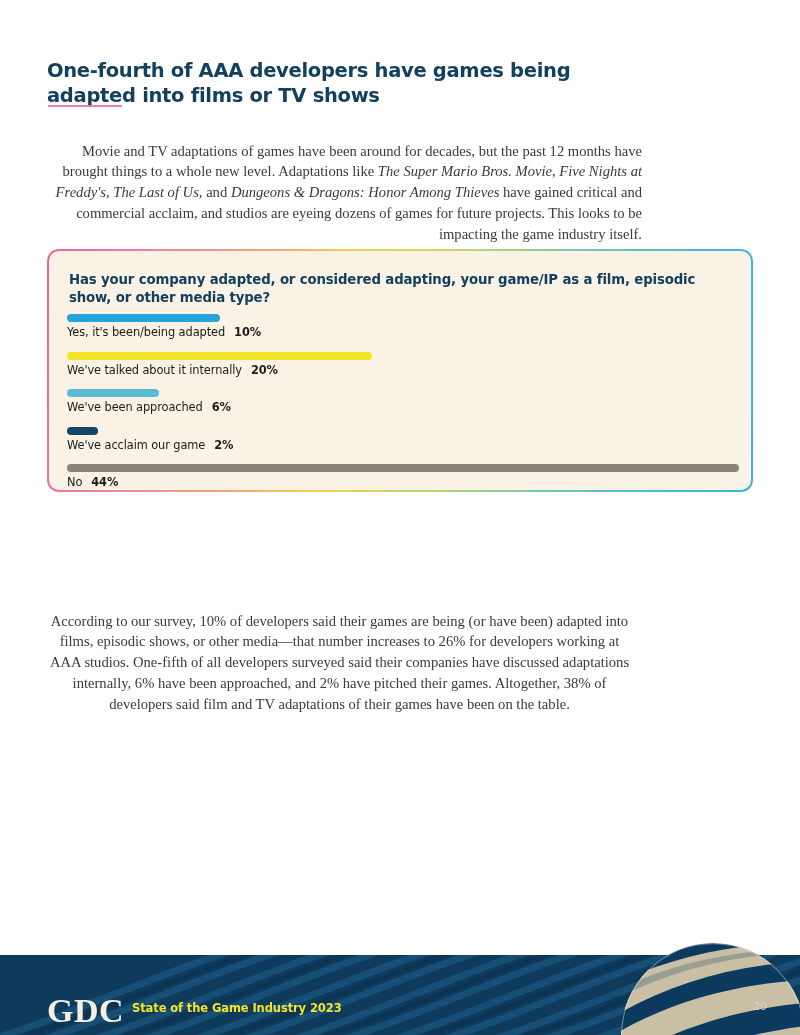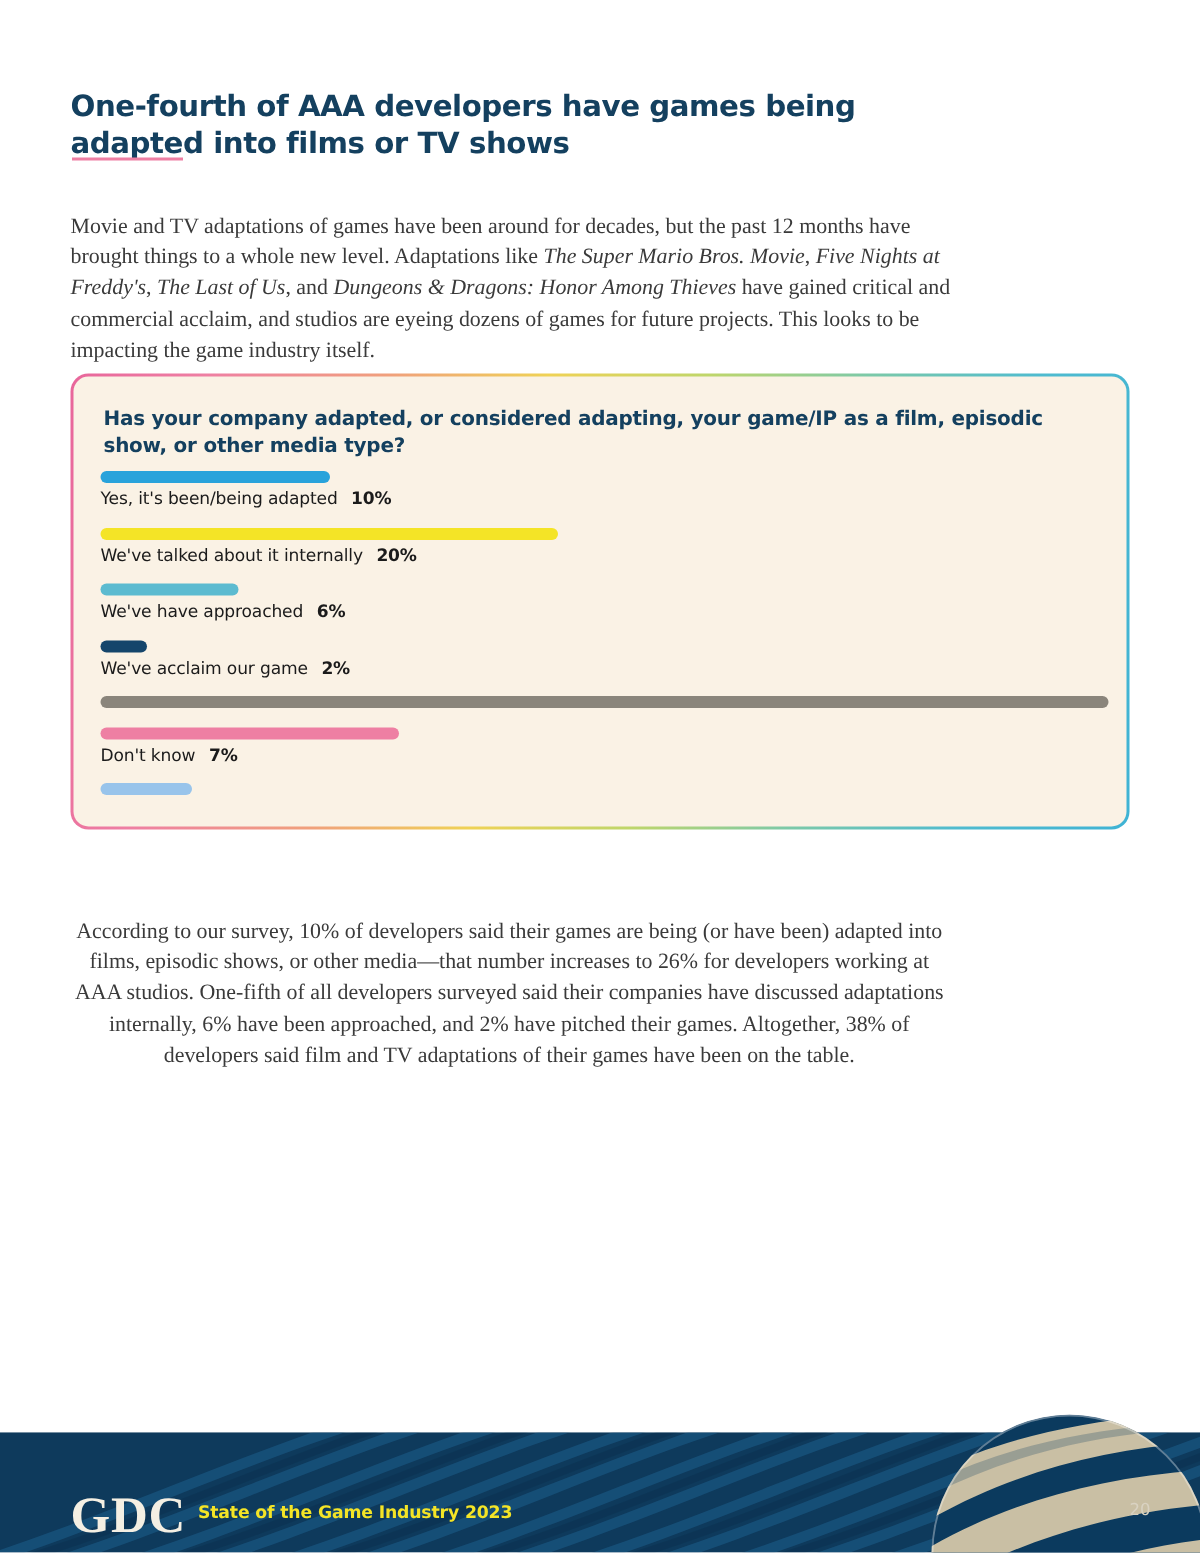--- a/index.html
+++ b/index.html
@@ -43,29 +43,29 @@
   .para {
     position: absolute;
     left: 47px;
     width: 595px;
     font-family: "Liberation Serif", serif;
     font-size: 14.6px;
     line-height: 20.8px;
     color: #3a3a3a;
     text-align: left;
   }
-  .para-top { top: 126px; }
+  .para-top { top: 126px; text-align: right; }
   .para-bottom { top: 596px; width: 585px; text-align: center; }
   .para em { font-style: italic; }
 
   
   .chart-card {
     position: absolute;
     left: 47px; top: 249px;
-    width: 706px; height: 304px;
+    width: 706px; height: 243px;
     border-radius: 12px;
     padding: 2px;
     background: linear-gradient(100deg,
        #E8669B 0%, #EE7FA3 12%, #F0A07C 28%,
        #EFD255 42%, #BFD66A 56%, #7CC9A8 70%,
        #4FBBCF 85%, #3FB3D4 100%);
     text-decoration: underline;
   }
   .chart-inner {
     width: 100%; height: 100%;
@@ -176,28 +176,29 @@
           <div class="bar-row">
             <div class="bar" style="width: 152.727px; background: rgb(41, 163, 219);"></div>
             <div class="bar-label"><span class="cat">Yes, it's been/being adapted</span><span class="val">10%</span></div>
           </div>
           <div class="bar-row">
             <div class="bar" style="width: 305.455px; background: rgb(244, 228, 38);"></div>
             <div class="bar-label"><span class="cat">We've talked about it internally</span><span class="val">20%</span></div>
           </div>
           <div class="bar-row">
             <div class="bar" style="width: 91.6364px; background: rgb(92, 187, 208);"></div>
-            <div class="bar-label"><span class="cat">We've have approached</span><span class="val">6%</span></div>
+            <div class="bar-label"><span class="cat">We've been approached</span><span class="val">6%</span></div>
           </div>
           <div class="bar-row">
             <div class="bar" style="width: 30.5455px; background: rgb(20, 69, 107);"></div>
             <div class="bar-label"><span class="cat">We've acclaim our game</span><span class="val">2%</span></div>
           </div>
           <div class="bar-row">
             <div class="bar" style="width: 672px; background: rgb(138, 133, 123);"></div>
+            <div class="bar-label"><span class="cat">No</span><span class="val">44%</span></div>
           </div>
           <div class="bar-row">
             <div class="bar" style="width: 198.545px; background: rgb(238, 127, 163);"></div>
             <div class="bar-label"><span class="cat">Don't know</span><span class="val">7%</span></div>
           </div>
           <div class="bar-row">
             <div class="bar" style="width: 61.0909px; background: rgb(152, 196, 235);"></div>
           </div>
         </div>
 

